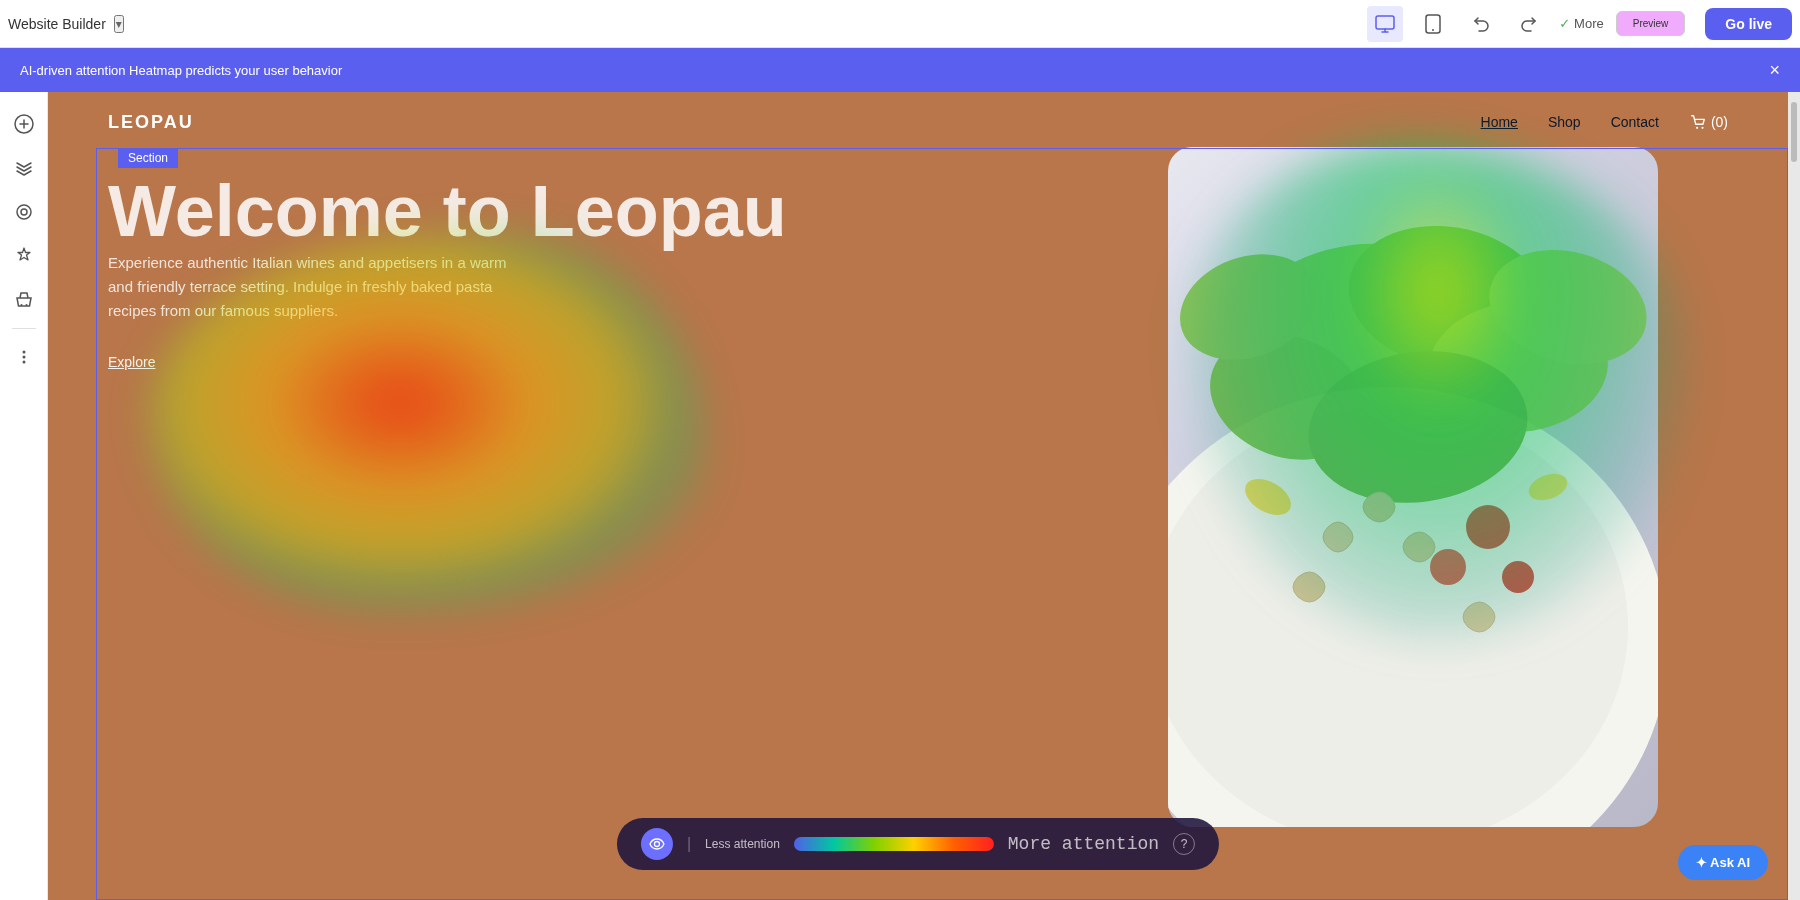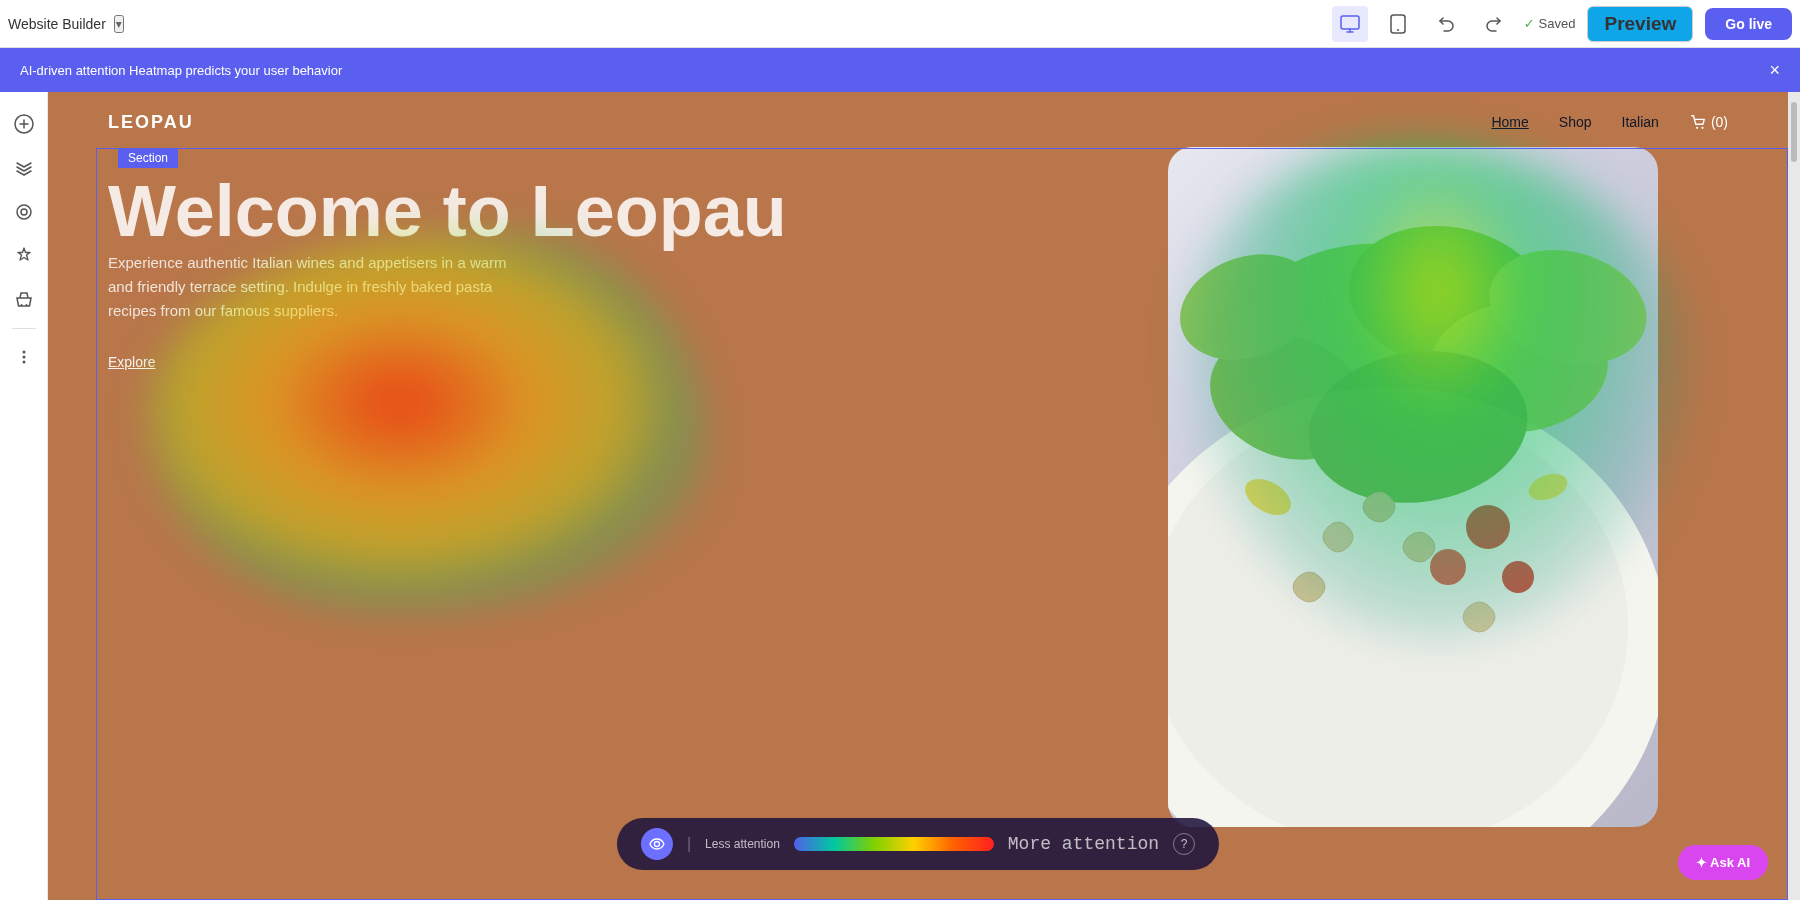--- a/index.html
+++ b/index.html
@@ -26,37 +26,37 @@
       display: flex; align-items: center; justify-content: center;
       border: none; background: transparent; cursor: pointer;
       border-radius: 4px;
       color: #555;
     }
     .toolbar-icon-btn.active { background: #e8e8ff; color: #5b5fef; }
     #saved-indicator { display: flex; align-items: center; gap: 4px; color: #555; font-size: 13px; }
     #saved-check { color: #4CAF50; }
     #preview-btn {
       border: 1px solid #ccc;
-      background: #0ea5e9;
+      background: #f0abfc;
       padding: 6px 16px;
       border-radius: 6px;
       cursor: pointer;
-      font-size: 19px;
+      font-size: 10px;
       color: #333;
-      font-weight: bold;
     }
     #go-live-btn {
       background: #5b5fef;
       color: #fff;
       border: none;
       padding: 8px 20px;
       border-radius: 8px;
       cursor: pointer;
       font-size: 14px;
       font-weight: 600;
+      margin-left: 8px;
     }
 
     
     #banner {
       height: 44px;
       background: #5b5fef;
       display: flex;
       align-items: center;
       justify-content: space-between;
       padding: 0 20px;
@@ -296,21 +296,21 @@
       position: absolute;
       top: 10px;
       left: 3px;
     }
 
     
     #ask-ai-btn {
       position: absolute;
       bottom: 20px;
       right: 20px;
-      background: #d946ef;
+      background: #3b82f6;
       color: #fff;
       border: none;
       padding: 10px 18px;
       border-radius: 24px;
       cursor: pointer;
       font-size: 13px;
       font-weight: 600;
       display: flex;
       align-items: center;
       gap: 6px;
@@ -361,21 +361,21 @@
     </button>
 
     <button class="toolbar-icon-btn" title="Redo">
       <svg width="18" height="18" viewBox="0 0 18 18" fill="none">
           <path d="M15 6H7a5 5 0 0 0 0 10h4" stroke="currentColor" stroke-width="1.5" stroke-linecap="round" fill="none"></path>
           <path d="M15 6l-3-3M15 6l-3 3" stroke="currentColor" stroke-width="1.5" stroke-linecap="round" stroke-linejoin="round" fill="none"></path>
         </svg>
     </button>
     <div id="saved-indicator">
       <span id="saved-check">✓</span>
-      <span>Saved</span>
+      <span>More</span>
     </div>
     <button id="preview-btn">Preview</button>
     <button id="go-live-btn">Go live</button>
   </div>
 </div>
 
 <div id="banner">
   <span>AI-driven attention Heatmap predicts your user behavior</span>
   <button id="banner-close">×</button>
 </div>
@@ -429,21 +429,21 @@
 
       <div id="section-outline"></div>
 
       <div id="section-label">Section</div>
 
       <div id="preview-nav">
         <div id="preview-logo">LEOPAU</div>
         <div id="preview-nav-links">
           <a class="nav-link active">Home</a>
           <a class="nav-link">Shop</a>
-          <a class="nav-link">Italian</a>
+          <a class="nav-link">Contact</a>
           <div id="cart-icon">
             <svg width="18" height="18" viewBox="0 0 20 20" fill="none">
                 <path d="M3 3h2l2.5 9.5h8L17 7H6" stroke="white" stroke-width="1.5" fill="none" stroke-linecap="round" stroke-linejoin="round"></path>
                 <circle cx="9" cy="16.5" r="1.2" fill="white"></circle>
                 <circle cx="15" cy="16.5" r="1.2" fill="white"></circle>
               </svg>
             <span>(0)</span>
           </div>
         </div>
       </div>

